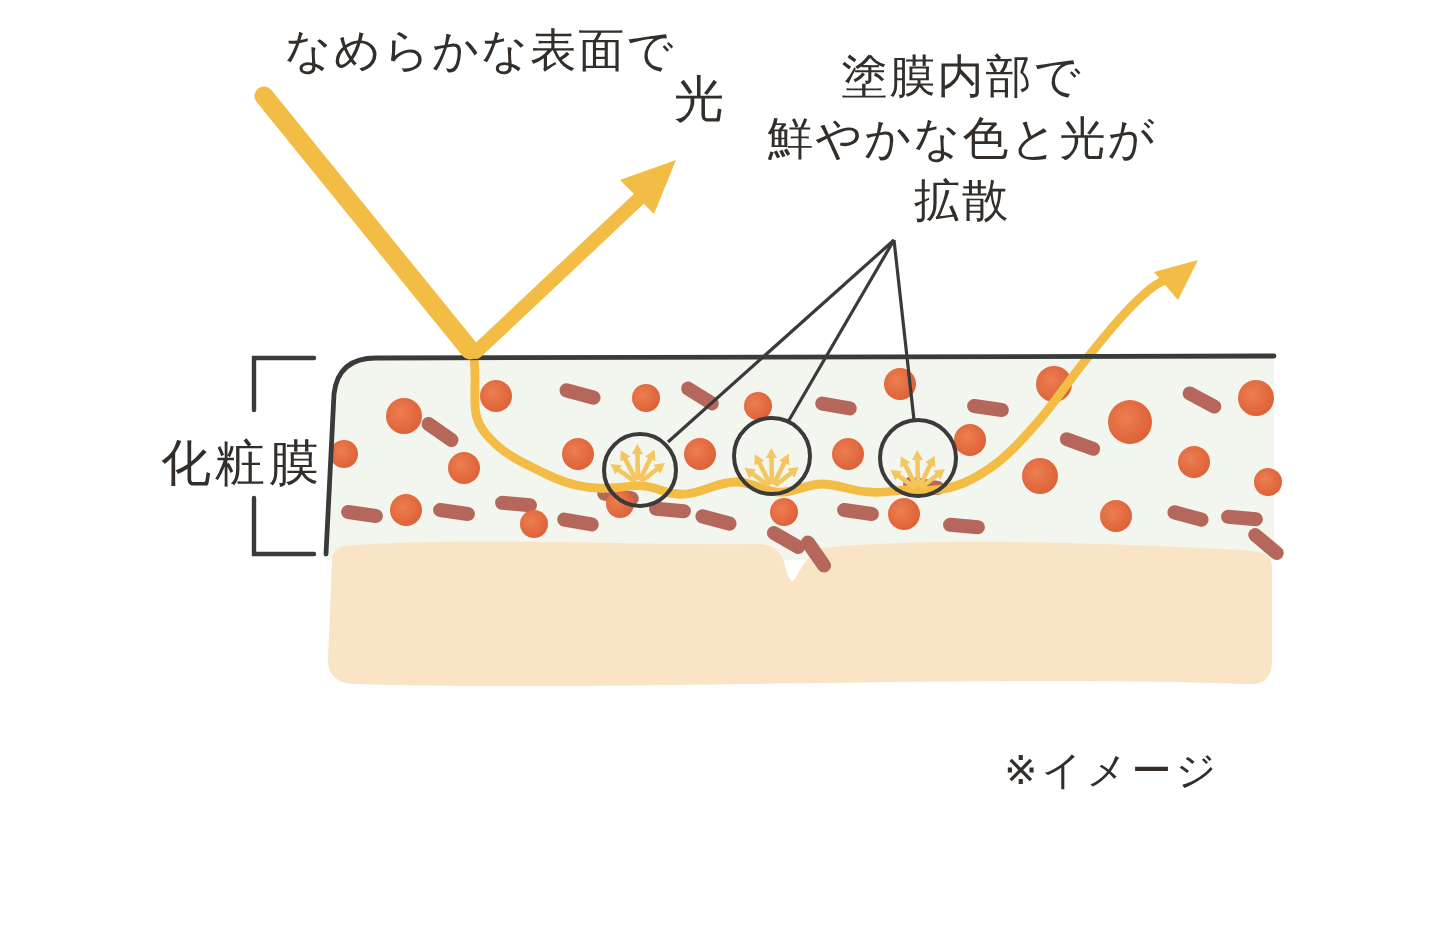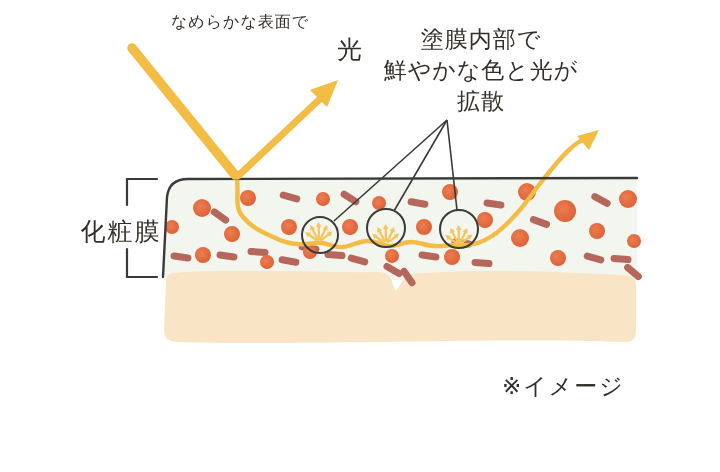--- a/index.html
+++ b/index.html
@@ -5,25 +5,25 @@
   :root{
     --gold:#F2BC45; --gold-light:#F3C65F; --dot-inner:#EC7E50; --dot-outer:#DB5B33;
     --dash:#B4675A; --film-fill:#F3F6EE; --skin-fill:#F9E5C5; --outline:#3A3A3A;
     --text:#332E29; --bg:#FFFFFF;
   }
   html,body{margin:0;padding:0;}
   body{background:var(--bg);font-family:"DejaVu Sans","Liberation Sans",sans-serif;}
   .stage{position:relative;width:720px;height:472px;background:var(--bg);overflow:hidden;}
   .stage svg{position:absolute;left:0;top:0;}
   .lbl{position:absolute;color:var(--text);letter-spacing:1px;line-height:1.3;}
-  .lbl-scatter{left:138px;top:12px;width:204px;text-align:center;font-size:16px;}
+  .lbl-scatter{left:138px;top:12px;width:204px;text-align:center;font-size:23px;}
   .lbl-light{left:337px;top:34px;font-size:25px;}
   .lbl-diffuse{left:381px;top:24px;width:200px;text-align:center;font-size:23px;line-height:1.35;}
   .lbl-film{left:60px;top:216px;width:122px;text-align:center;font-size:25px;letter-spacing:2px;}
-  .lbl-note{left:502px;top:372px;font-size:23px;letter-spacing:2px;}
+  .lbl-note{left:502px;top:372px;font-size:20px;letter-spacing:2px;}
 </style>
 </head>
 <body>
 
 <div class="stage">
 
   <svg width="720" height="472" viewBox="0 0 720 472">
     <defs>
       <radialGradient id="dotGrad" cx="0.4" cy="0.4" r="0.75">
         <stop offset="0" style="stop-color:var(--dot-inner)"></stop>

